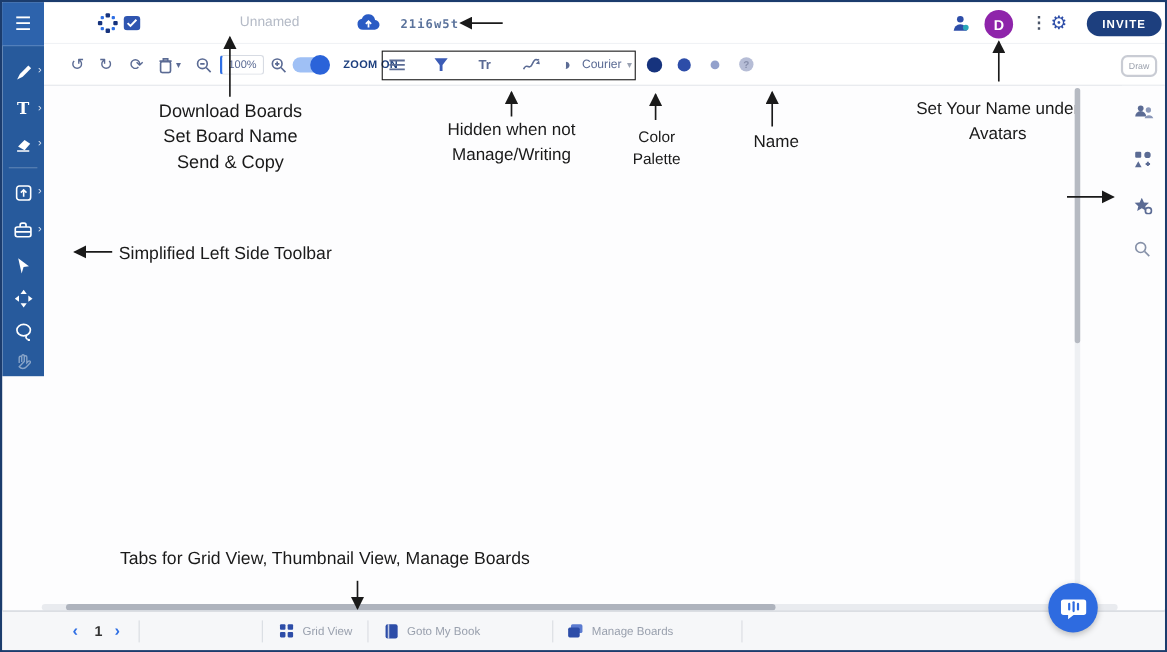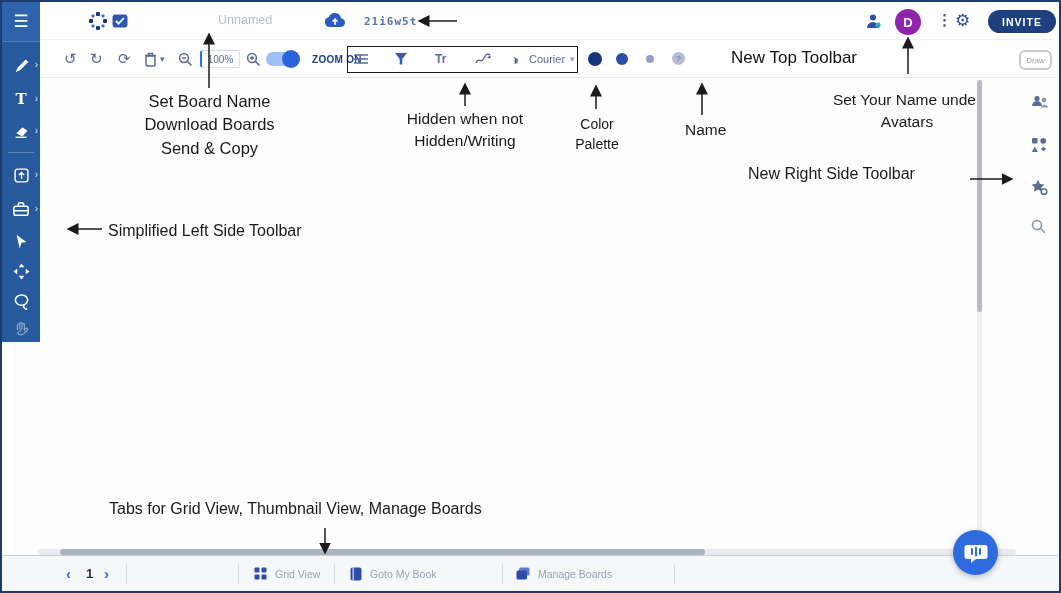--- a/index.html
+++ b/index.html
@@ -228,37 +228,35 @@
     <span class="courier">Courier</span>
     <span class="t2i" style="left:530px; font-size:9px; color:#9aa2b2">▾</span>
 
     <span class="dot" style="left: 548px; top: 12px; width: 14px; height: 14px; background: rgb(22, 51, 125);"></span>
     <span class="dot" style="left: 576px; top: 13px; width: 12px; height: 12px; background: rgb(45, 77, 168);"></span>
     <span class="dot" style="left: 606px; top: 15px; width: 8px; height: 8px; background: rgb(147, 161, 204);"></span>
     <span class="dot help-dot" style="left: 632px; top: 12px; width: 13px; height: 13px; background: rgb(182, 189, 214);">
         <span>?</span>
       </span>
 
-    <span class="ann-top-toolbar">New Top Toolbar</span>
     <button class="draw-btn">Draw</button>
   </div>
 
   <div class="ann-box"></div>
 
   <div class="ann center" style="left:100px; top:88px; width:215px; font-size:16.5px; line-height:1.42">
+    <div>Download Boards</div>
     <div>Set Board Name</div>
-    <div>Download Boards</div>
     <div>Send &amp; Copy</div>
   </div>
   <div class="ann" style="left:462px; top:10px; font-size:16.5px">Class Code</div>
-  <div class="ann center" style="left:392px; top:106px; width:142px; font-size:15.5px">Hidden when not Hidden/Writing</div>
+  <div class="ann center" style="left:392px; top:106px; width:142px; font-size:15.5px">Hidden when not Manage/Writing</div>
   <div class="ann center" style="left:560px; top:113px; width:70px; font-size:14px">Color Palette</div>
   <div class="ann" style="left:683px; top:117px; font-size:15.5px">Name</div>
   <div class="ann center" style="left:805px; top:87px; width:200px; font-size:15.5px">Set Your Name under Avatars</div>
-  <div class="ann" style="left:746px; top:161px; font-size:16px">New Right Side Toolbar</div>
   <div class="ann" style="left:107px; top:496px; font-size:16px">Tabs for Grid View, Thumbnail View, Manage Boards</div>
   <div class="ann" style="left:106px; top:218px; font-size:16px">Simplified Left Side Toolbar</div>
 
   <div class="right-strip">
     <span class="rs-icon" style="top:16px">
       <svg width="18" height="16" viewBox="0 0 18 16">
           <circle cx="6" cy="4.5" r="2.6" fill="#5b6b94"></circle>
           <path d="M1 12 a5 5 0 0 1 10 0 Z" fill="#5b6b94"></path>
           <circle cx="13" cy="6" r="2.4" fill="#8a97b8"></circle>
           <path d="M9.5 13.5 a4.3 4.3 0 0 1 8 0 Z" fill="#8a97b8"></path>

